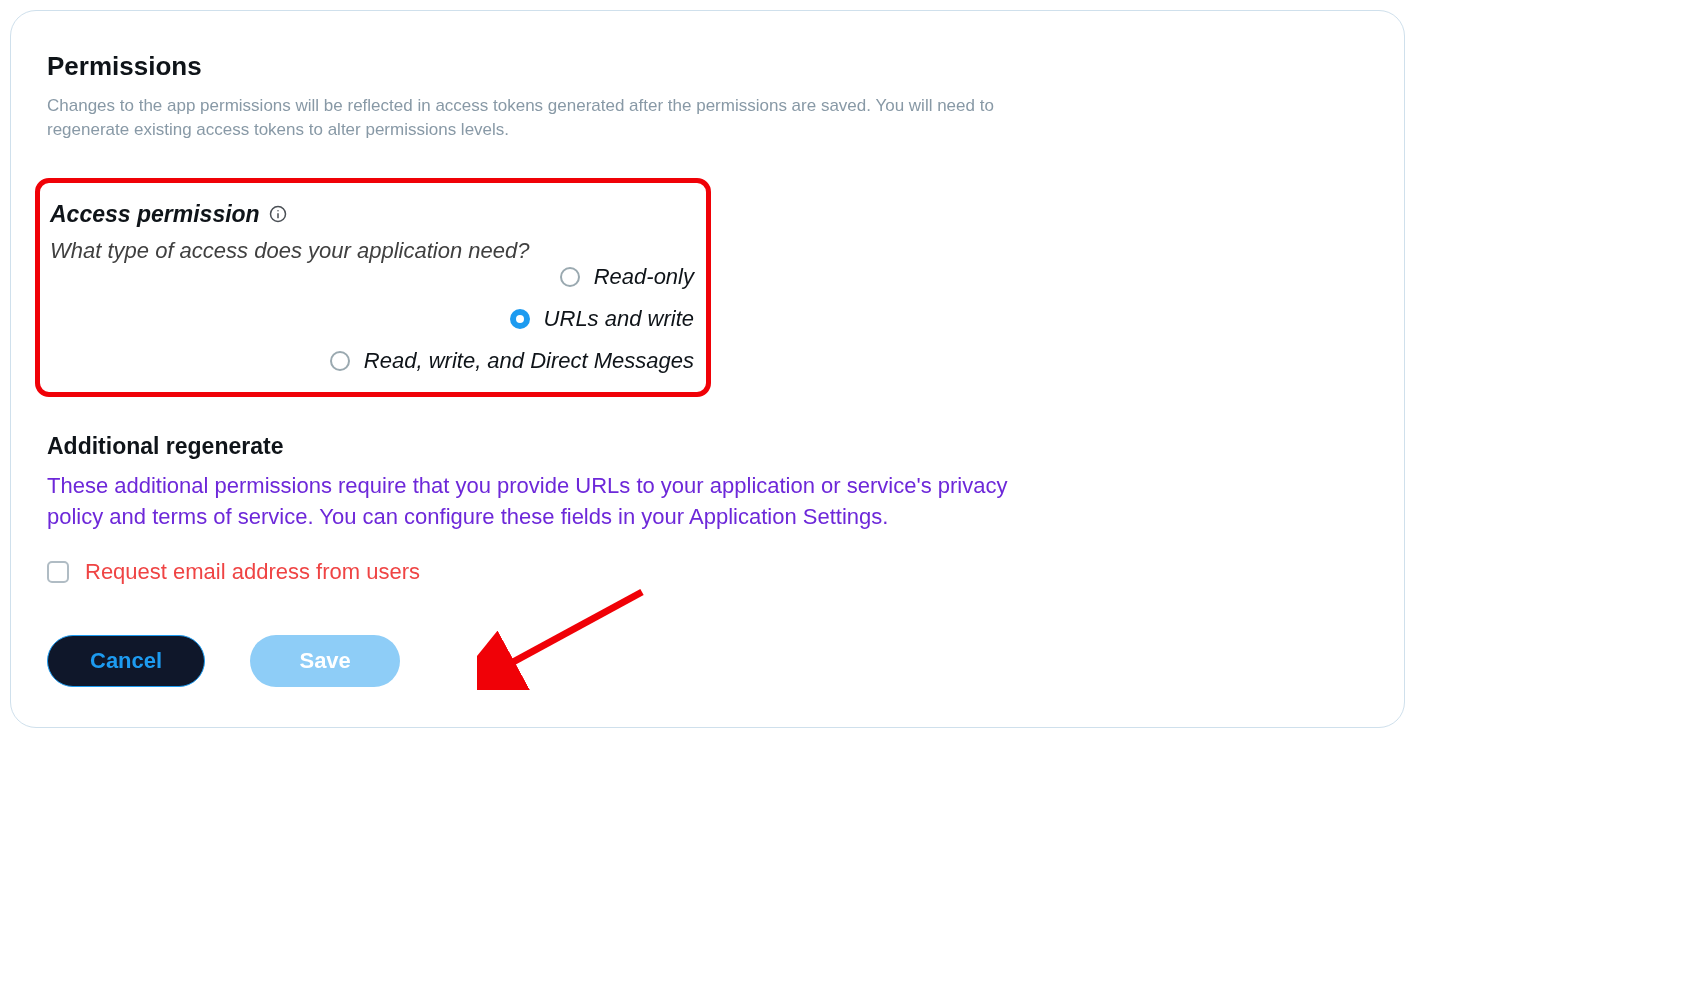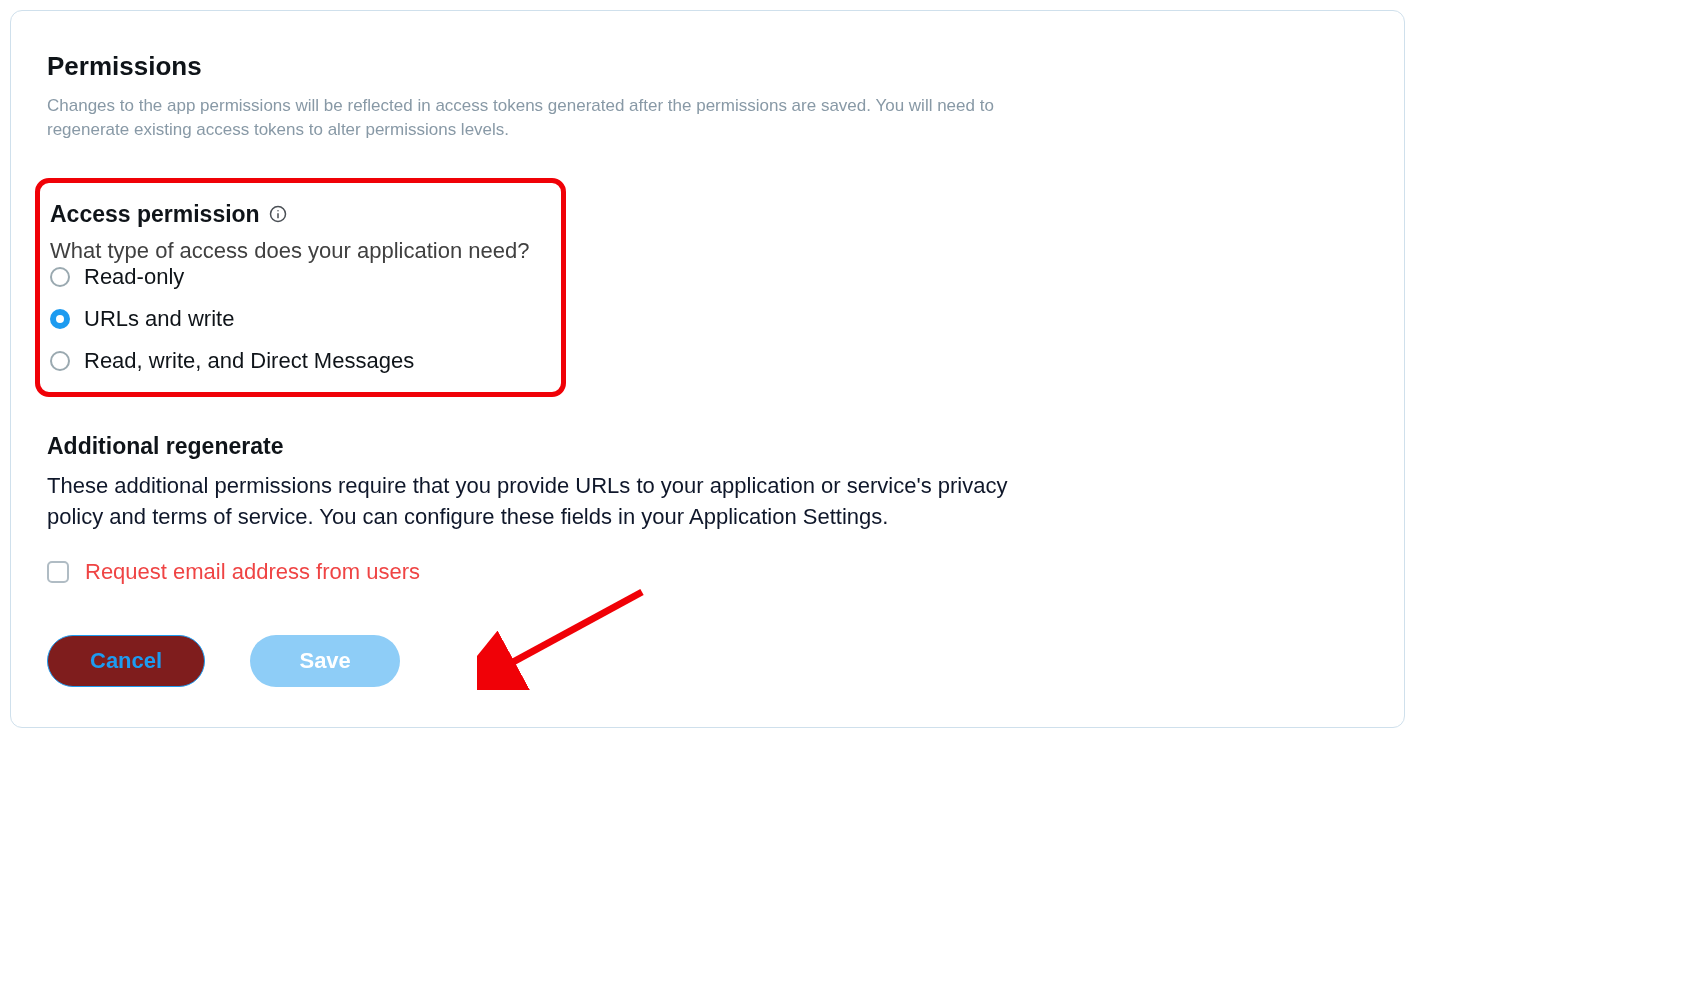--- a/index.html
+++ b/index.html
@@ -7,21 +7,21 @@
       margin: 0;
       padding: 0;
     }
     body {
       font-family: -apple-system, BlinkMacSystemFont, "Segoe UI", Helvetica, Arial, sans-serif;
       background: #fff;
       padding: 10px;
     }
     .card {
       border: 1px solid #cfe0ec;
-      border-radius: 12px;
+      border-radius: 26px;
       padding: 40px 36px 40px 36px;
       width: 1395px;
       max-width: 100%;
     }
     .section-title {
       font-size: 26px;
       font-weight: 800;
       color: #0f1419;
       margin-bottom: 12px;
     }
@@ -31,21 +31,22 @@
       line-height: 1.4;
       margin-bottom: 36px;
       max-width: 1020px;
     }
     .highlight-box {
       border: 5px solid #f00107;
       border-radius: 14px;
       padding: 18px 12px 18px 4px;
       margin-left: -12px;
       margin-bottom: 36px;
-      width: 531px;
+      width: 676px;
+      font-style: italic;
     }
     .sub-label-row {
       display: flex;
       align-items: center;
       gap: 8px;
       margin-bottom: 10px;
       padding-left: 6px;
     }
     .sub-label {
       font-size: 23px;
@@ -68,20 +69,21 @@
       display: flex;
       flex-direction: column;
       gap: 16px;
       padding-left: 6px;
     }
     .radio-row {
       display: flex;
       align-items: center;
       gap: 14px;
       cursor: pointer;
+      justify-content: flex-end;
     }
     .radio-circle {
       width: 20px;
       height: 20px;
       border-radius: 50%;
       border: 2px solid #9aa9b0;
       display: flex;
       align-items: center;
       justify-content: center;
       flex-shrink: 0;
@@ -105,21 +107,21 @@
       margin-bottom: 28px;
     }
     .additional-title {
       font-size: 23px;
       font-weight: 700;
       color: #0f1419;
       margin-bottom: 10px;
     }
     .additional-desc {
       font-size: 22px;
-      color: #0f172a;
+      color: #6d28d9;
       line-height: 1.45;
       max-width: 980px;
       margin-bottom: 26px;
     }
     .checkbox-row {
       display: flex;
       align-items: center;
       gap: 16px;
       cursor: pointer;
     }
@@ -145,21 +147,21 @@
       font-size: 22px;
       font-weight: 700;
       padding: 12px 42px;
       cursor: pointer;
       display: inline-flex;
       align-items: center;
       justify-content: center;
       min-width: 150px;
     }
     .btn-cancel {
-      background: #7f1d1d;
+      background: #0f172a;
       color: #1d9bf0;
       border: 1.5px solid #1d9bf0;
     }
     .btn-save {
       background: #8ecdf7;
       color: #fff;
       border: none;
     }
     .annotation-arrow {
       position: absolute;

